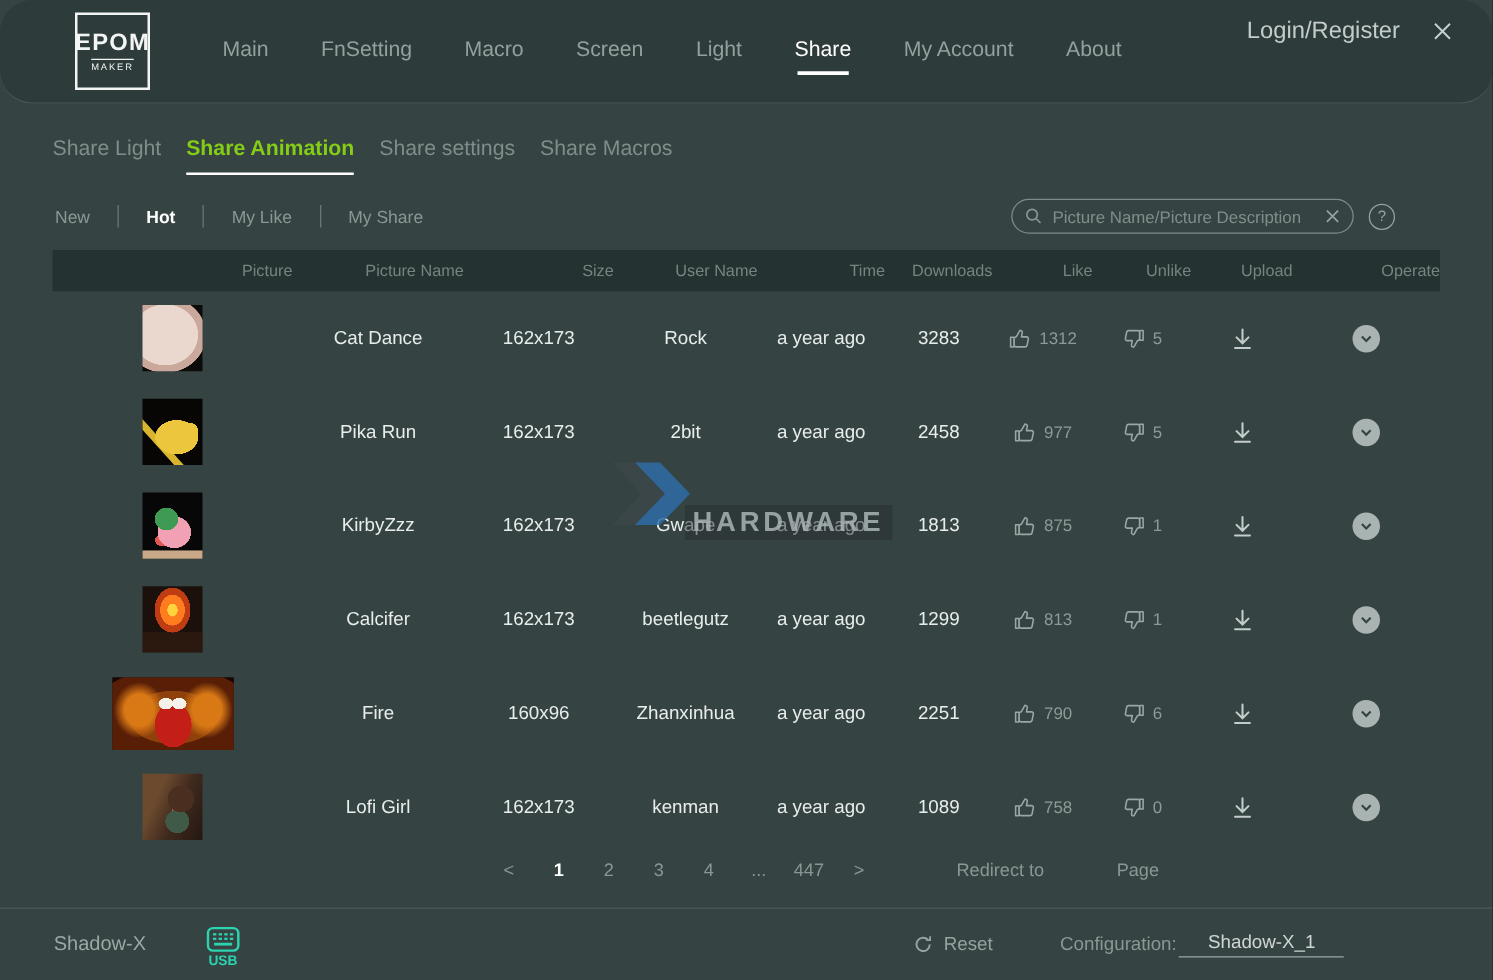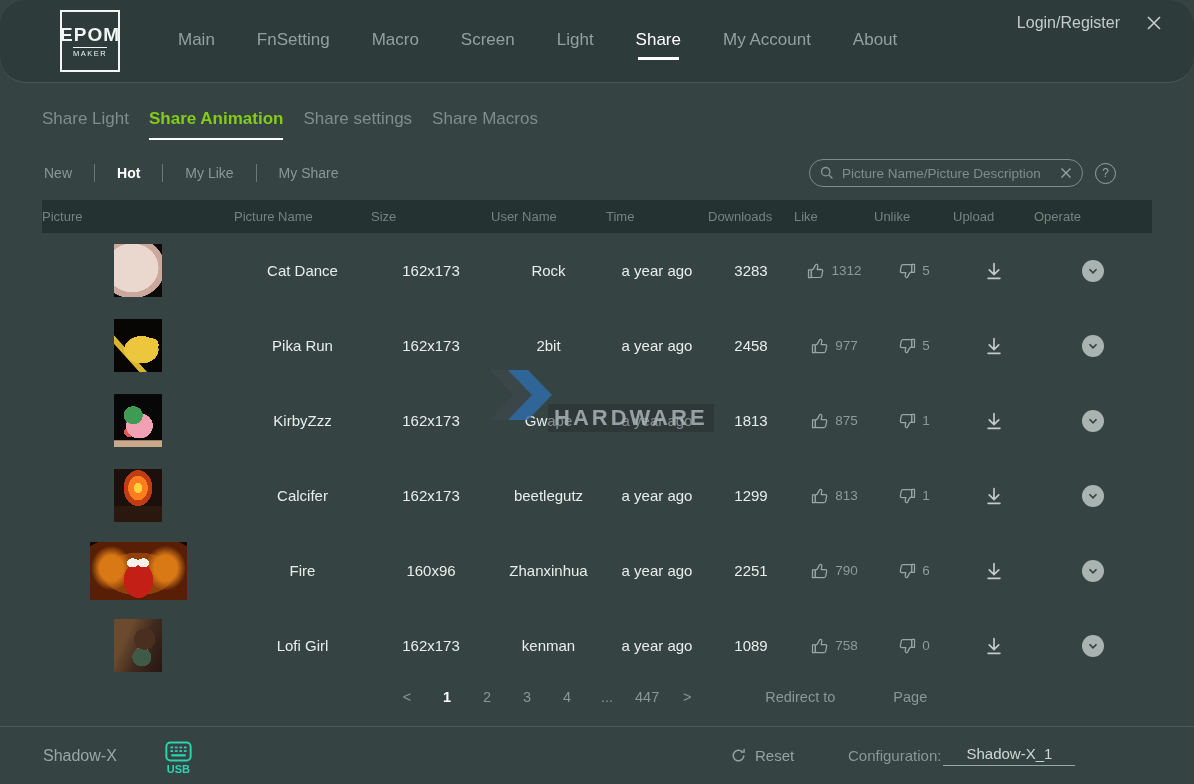--- a/index.html
+++ b/index.html
@@ -20,21 +20,21 @@
   }
   .logo .l1{font-size:19px;font-weight:bold;letter-spacing:1px;line-height:20px;}
   .logo .l2{font-size:7.5px;letter-spacing:1.5px;border-top:1px solid #f2f5f4;margin-top:2px;padding-top:1px;}
   .nav{display:flex;align-items:center;gap:42px;margin-left:58px;margin-top:14px;}
   .nav-item{font-size:17px;color:#93a09e;cursor:pointer;padding-bottom:16px;position:relative;white-space:nowrap;}
   .nav-item.active{color:#fff;}
   .nav-item.active::after{
     content:"";position:absolute;left:2px;right:2px;bottom:6px;height:3px;background:#fff;
   }
   .hdr-right{position:absolute;right:32px;top:14px;display:flex;align-items:center;gap:26px;}
-  .login{font-size:16px;color:#c3cccb;cursor:pointer;}
+  .login{font-size:19px;color:#c3cccb;cursor:pointer;}
   .close-x{cursor:pointer;display:flex;}
   
   .subtabs{display:flex;gap:20px;margin:26px 0 0 42px;}
   .subtab{font-size:17px;color:#7f8d8b;cursor:pointer;padding-bottom:11px;position:relative;white-space:nowrap;}
   .subtab.active{color:#84cc16;font-weight:bold;}
   .subtab.active::after{content:"";position:absolute;left:0;right:0;bottom:0;height:2px;background:#fff;}
   
   .filterbar{display:flex;align-items:center;margin:18px 42px 0 42px;height:30px;position:relative;}
   .filters{display:flex;align-items:center;}
   .filter{font-size:14px;color:#8a9795;cursor:pointer;padding:0 22px;white-space:nowrap;}
@@ -53,21 +53,21 @@
   .searchbox input::placeholder{color:#7f8d8b;}
   .help-circle{
     width:19px;height:19px;border:1.5px solid #97a3a1;border-radius:50%;
     display:flex;align-items:center;justify-content:center;
     font-size:12px;color:#97a3a1;cursor:pointer;
   }
   
   .table{margin:12px 42px 0 42px;width:1110px;}
   .thead,.trow{display:grid;grid-template-columns:192px 137px 120px 115px 102px 86px 80px 79px 81px 118px;align-items:center;}
   .thead{height:33px;background:#243231;}
-  .th{font-size:13px;color:#76847f;text-align:left;}
+  .th{font-size:13px;color:#76847f;text-align:right;}
   .trow{height:75px;}
   .td{display:flex;align-items:center;justify-content:center;font-size:15px;color:#e8edec;}
   .count{font-size:13.5px;color:#8d9a98;margin-left:5px;}
   .thumb{width:48px;height:53px;background:#000;cursor:pointer;flex:0 0 auto;}
   .thumb[data-thumb="cat-dance"]{background:radial-gradient(95% 80% at 38% 45%, #ead7ce 0 57%, #caa89c 58% 71%, #0c0b0a 72%);}
   .thumb[data-thumb="pika-run"]{background:
     radial-gradient(36% 26% at 57% 58%, #ecc63d 0 99%, transparent 100%),
     radial-gradient(16% 13% at 77% 49%, #ecc63d 0 99%, transparent 100%),
     linear-gradient(48deg, transparent 26%, #d9b52e 27% 34%, transparent 35%),
     #070605;background-repeat:no-repeat;}

